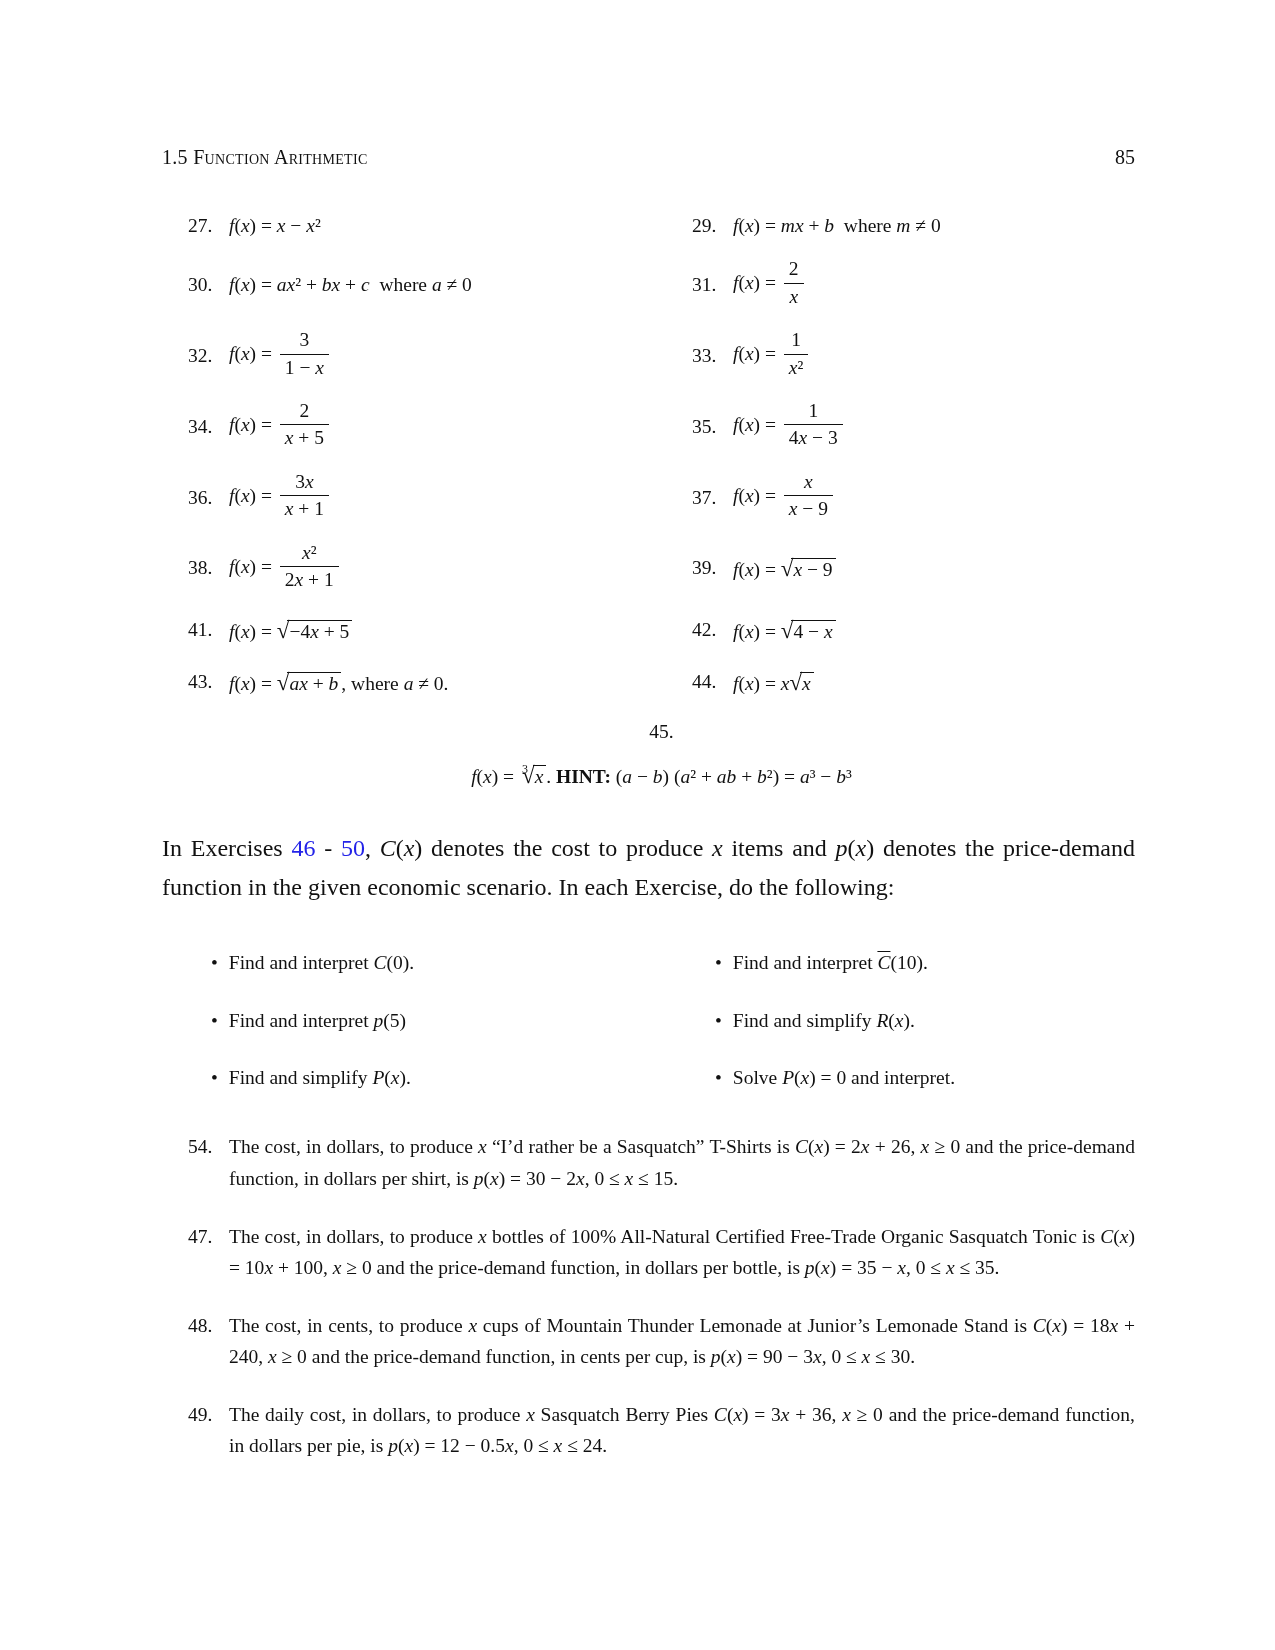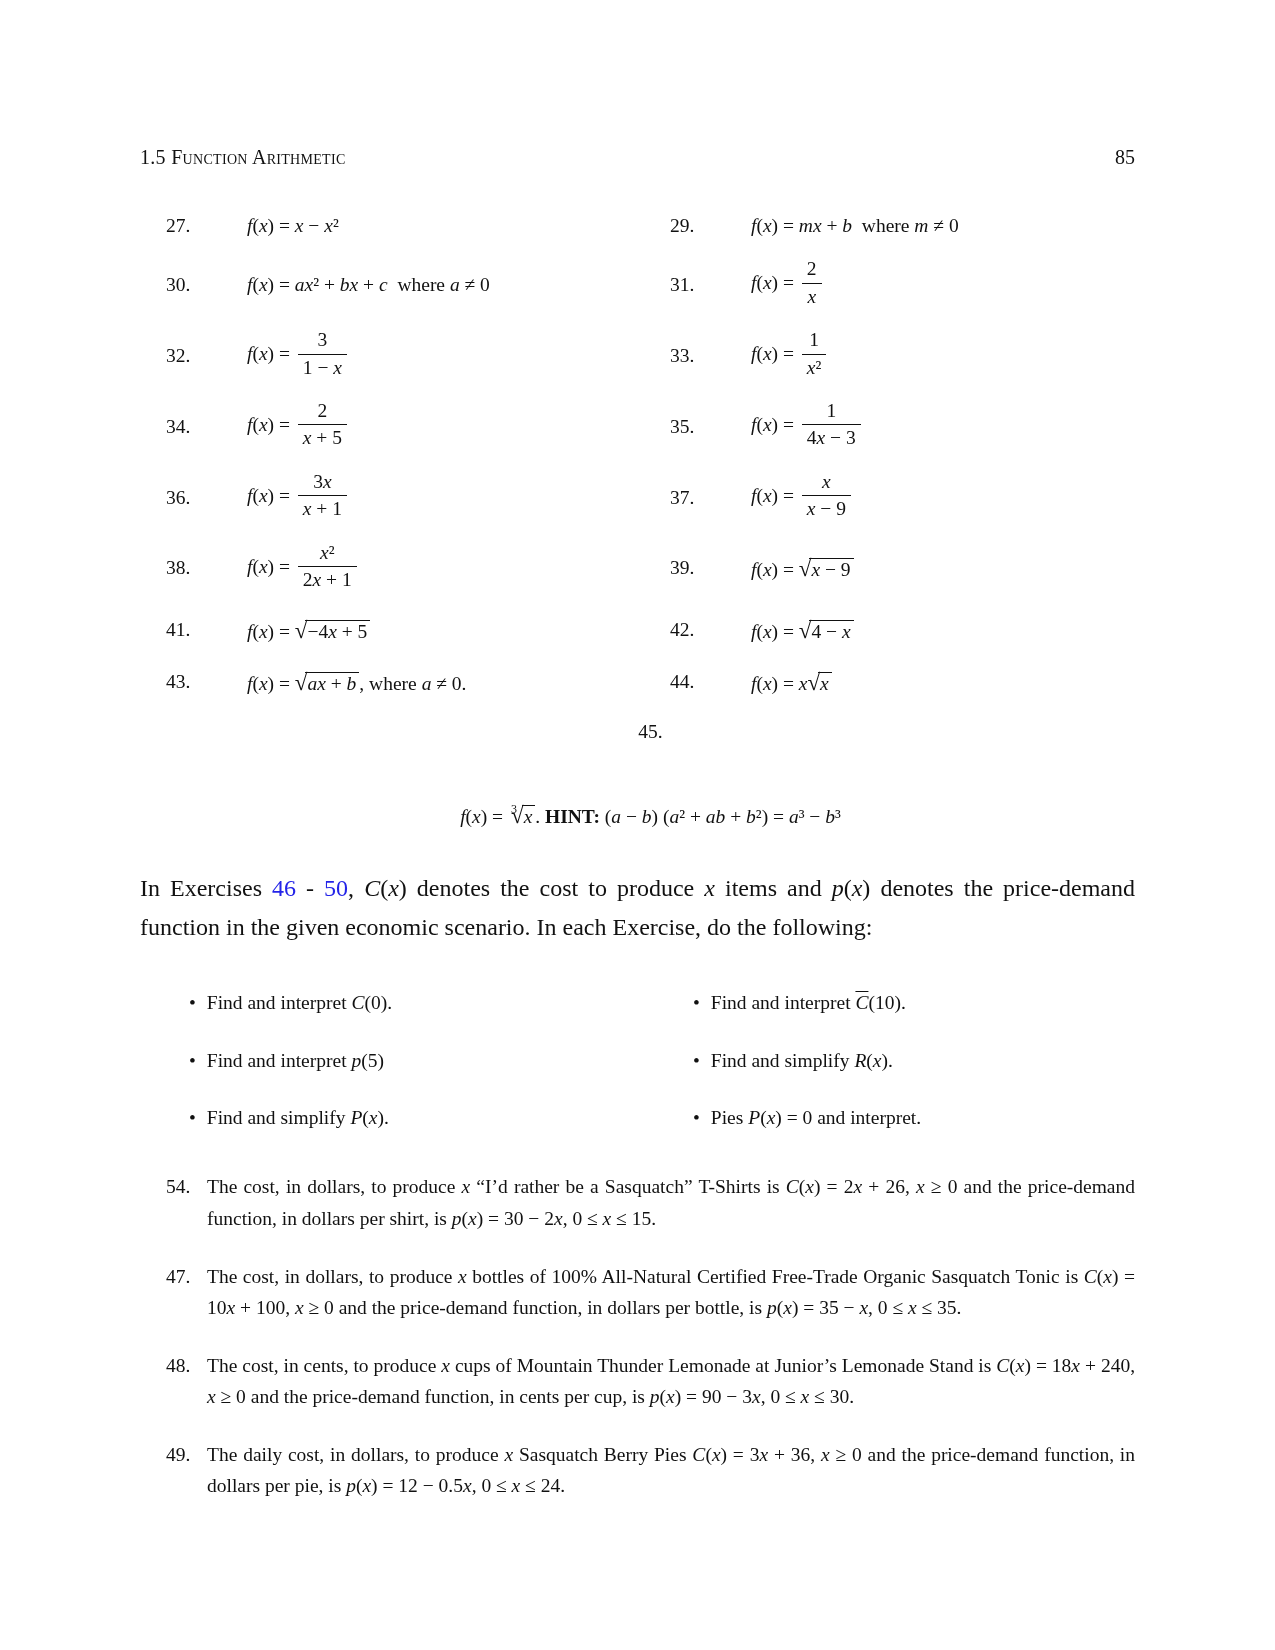--- a/index.html
+++ b/index.html
@@ -5,31 +5,32 @@
   html, body { margin: 0; padding: 0; background: #ffffff; }
   body {
     width: 1275px; height: 1650px; position: relative; overflow: hidden;
     font-family: "Liberation Serif", "DejaVu Serif", serif;
     color: #111111;
   }
   .page {
     position: absolute; inset: 0;
     padding: 146px 140px 0 140px;
     box-sizing: border-box;
+    margin-left: 22px;
   }
   
   .hdr { display: flex; justify-content: space-between; align-items: baseline; font-size: 20px; }
   .hdr .title { font-variant: small-caps; letter-spacing: 0.3px; }
   
   .ex-grid {
     margin-top: 44px; padding-left: 26px;
     display: grid; grid-template-columns: 504px 1fr;
     row-gap: 21px; font-size: 19.5px; align-items: center;
   }
-  .ex-item { display: flex; align-items: center; line-height: 1.35; white-space: nowrap; gap: 40px; }
+  .ex-item { display: flex; align-items: center; line-height: 1.35; white-space: nowrap; }
   .ex-num  { flex: 0 0 41px; }
   .span2   { grid-column: 1 / -1; flex-direction: column; }
   
   i { font-style: italic; }
   .frac { display: inline-block; vertical-align: middle; text-align: center; margin: 0 3px; position: relative; top: -2px; }
   .ftop { display: block; padding: 0 5px 2px; line-height: 1.15; }
   .fbot { display: block; border-top: 1.6px solid #111; padding: 2px 5px 0; line-height: 1.15; }
   .sqrt { display: inline-block; white-space: nowrap; }
   .rad  { font-size: 1.18em; }
   .rdc  { display: inline-block; border-top: 1.6px solid #111; padding: 0 3px 0 2px; margin-left: -2px; line-height: 1.08; }
@@ -150,21 +151,21 @@
       <div class="bullet">
         <span class="dot">•</span>
         <span><span class="rm">Find and simplify </span><span class="math"><i>R</i>(<i>x</i>)</span><span class="rm">.</span></span>
       </div>
       <div class="bullet">
         <span class="dot">•</span>
         <span><span class="rm">Find and simplify </span><span class="math"><i>P</i>(<i>x</i>)</span><span class="rm">.</span></span>
       </div>
       <div class="bullet">
         <span class="dot">•</span>
-        <span><span class="rm">Pies </span><span class="math"><i>P</i>(<i>x</i>) = 0</span><span class="rm"> and interpret.</span></span>
+        <span><span class="rm">Solve </span><span class="math"><i>P</i>(<i>x</i>) = 0</span><span class="rm"> and interpret.</span></span>
       </div>
     </div>
 
   <div class="wps">
       <div class="wp">
         <span class="wp-num">54.</span>
         <span class="wp-body"><span class="rm">The cost, in dollars, to produce </span><span class="math"><i>x</i></span><span class="rm"> “I’d rather be a Sasquatch” T-Shirts is </span><span class="math"><i>C</i>(<i>x</i>) = 2<i>x</i> + 26, <i>x</i> ≥ 0</span><span class="rm"> and the price-demand function, in dollars per shirt, is </span><span class="math"><i>p</i>(<i>x</i>) = 30 − 2<i>x</i>, 0 ≤ <i>x</i> ≤ 15</span><span class="rm">.</span></span>
       </div>
       <div class="wp">
         <span class="wp-num">47.</span>

